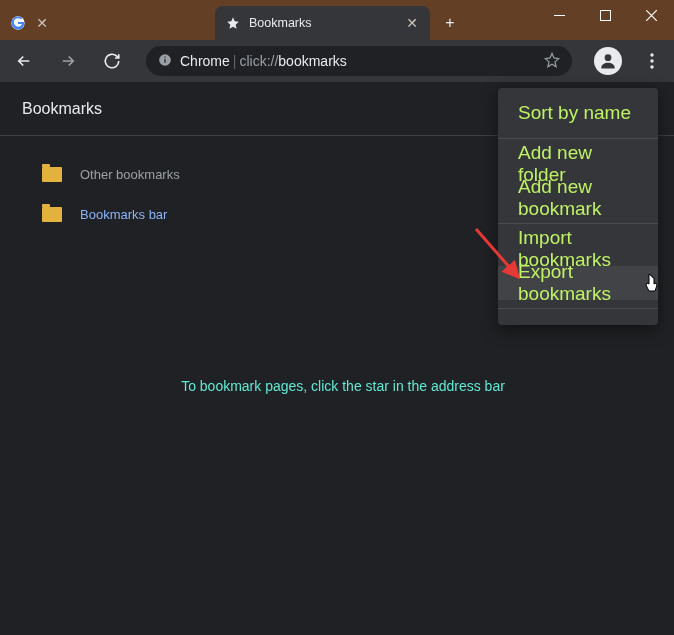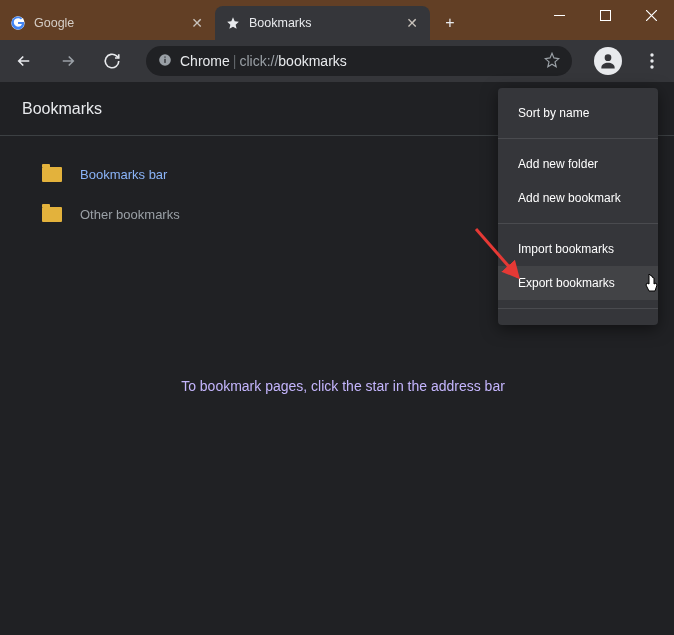--- a/index.html
+++ b/index.html
@@ -30,42 +30,41 @@
     
     .pageheader { height: 54px; display: flex; align-items: center; padding: 0 22px; color: #e8eaed; font-size: 16px; border-bottom: 1px solid #3c4043; }
     
     .content { padding: 18px 0 0 42px; }
     .folderitem { display: flex; align-items: center; height: 40px; cursor: pointer; }
     .foldericon { width: 20px; height: 15px; background: #e3b23c; border-radius: 1px; position: relative; margin-right: 18px; }
     .foldericon::before { content: ""; position: absolute; top: -3px; left: 0; width: 8px; height: 3px; background: #e3b23c; border-radius: 1px 1px 0 0; }
     .folderitem.active .label { color: #8ab4f8; font-weight: 500; }
     .folderitem .label { color: #9aa0a6; font-size: 13px; }
     
-    .hint { position: absolute; top: 378px; left: 0; right: 0; text-align: center; color: #c4b5fd; font-size: 14px; font-weight: 500; padding-left: 12px; }
+    .hint { position: absolute; top: 378px; left: 0; right: 0; text-align: center; color: #5eead4; font-size: 14px; font-weight: 500; padding-left: 12px; }
     
     .ctxmenu { position: absolute; top: 88px; right: 16px; width: 160px; background: #35363a; border-radius: 4px; box-shadow: 0 4px 16px rgba(0,0,0,0.5); padding: 8px 0; z-index: 10; }
-    .ctxmenu .item { height: 34px; display: flex; align-items: center; padding: 0 20px; color: #ffffff; font-size: 12px; cursor: pointer; }
+    .ctxmenu .item { height: 34px; display: flex; align-items: center; padding: 0 20px; color: #bef264; font-size: 19px; cursor: pointer; }
     .ctxmenu .item.hover { background: #424346; }
     .ctxmenu .divider { height: 1px; background: #4a4b4f; margin: 8px 0; }
     
     .arrow { position: absolute; top: 227px; left: 474px; z-index: 11; pointer-events: none; }
     .cursor { position: absolute; top: 272px; left: 643px; z-index: 12; pointer-events: none; }
   </style>
 </head>
 <body>
 
 <div class="titlebar">
   <div class="tab inactive">
     <span class="favicon">
       <svg width="16" height="16" viewBox="0 0 24 24">
           <circle cx="12" cy="12" r="10" fill="#fff"></circle>
           <path d="M12 11v2.5h5.8c-.5 2.3-2.5 4-5.8 4-3.5 0-6.3-2.9-6.3-6.5S8.5 5 12 5c1.8 0 3.3.7 4.4 1.7l1.8-1.8C16.5 3.2 14.4 2.3 12 2.3 6.7 2.3 2.3 6.7 2.3 12S6.7 21.7 12 21.7c5.6 0 9.3-3.9 9.3-9.5 0-.7-.1-1.2-.2-1.7H12z" fill="#4285F4"></path>
         </svg>
     </span>
-    <span class="title">Google</span>
     <span class="close">✕</span>
   </div>
   <div class="tab active">
     <span class="favicon">
       <svg width="14" height="14" viewBox="0 0 24 24" fill="#e8eaed">
           <path d="M12 2l2.9 6.9L22 9.9l-5.5 4.9L18.2 22 12 18.3 5.8 22l1.7-7.2L2 9.9l7.1-1z"></path>
         </svg>
     </span>
     <span class="title">Bookmarks</span>
     <span class="close">✕</span>
@@ -134,27 +133,27 @@
         <circle cx="2" cy="14" r="1.7"></circle>
       </svg>
     </div>
 </div>
 
 <div class="pageheader">
   <span>Bookmarks</span>
 </div>
 
 <div class="content">
+  <div class="folderitem">
+    <div class="foldericon"></div>
+    <span class="label">Other bookmarks</span>
+  </div>
   <div class="folderitem active">
     <div class="foldericon"></div>
     <span class="label">Bookmarks bar</span>
-  </div>
-  <div class="folderitem">
-    <div class="foldericon"></div>
-    <span class="label">Other bookmarks</span>
   </div>
 </div>
 
 <div class="hint">To bookmark pages, click the star in the address bar</div>
 
 <div class="ctxmenu">
   <div class="item">Sort by name</div>
   <div class="divider"></div>
   <div class="item">Add new folder</div>
   <div class="item">Add new bookmark</div>

